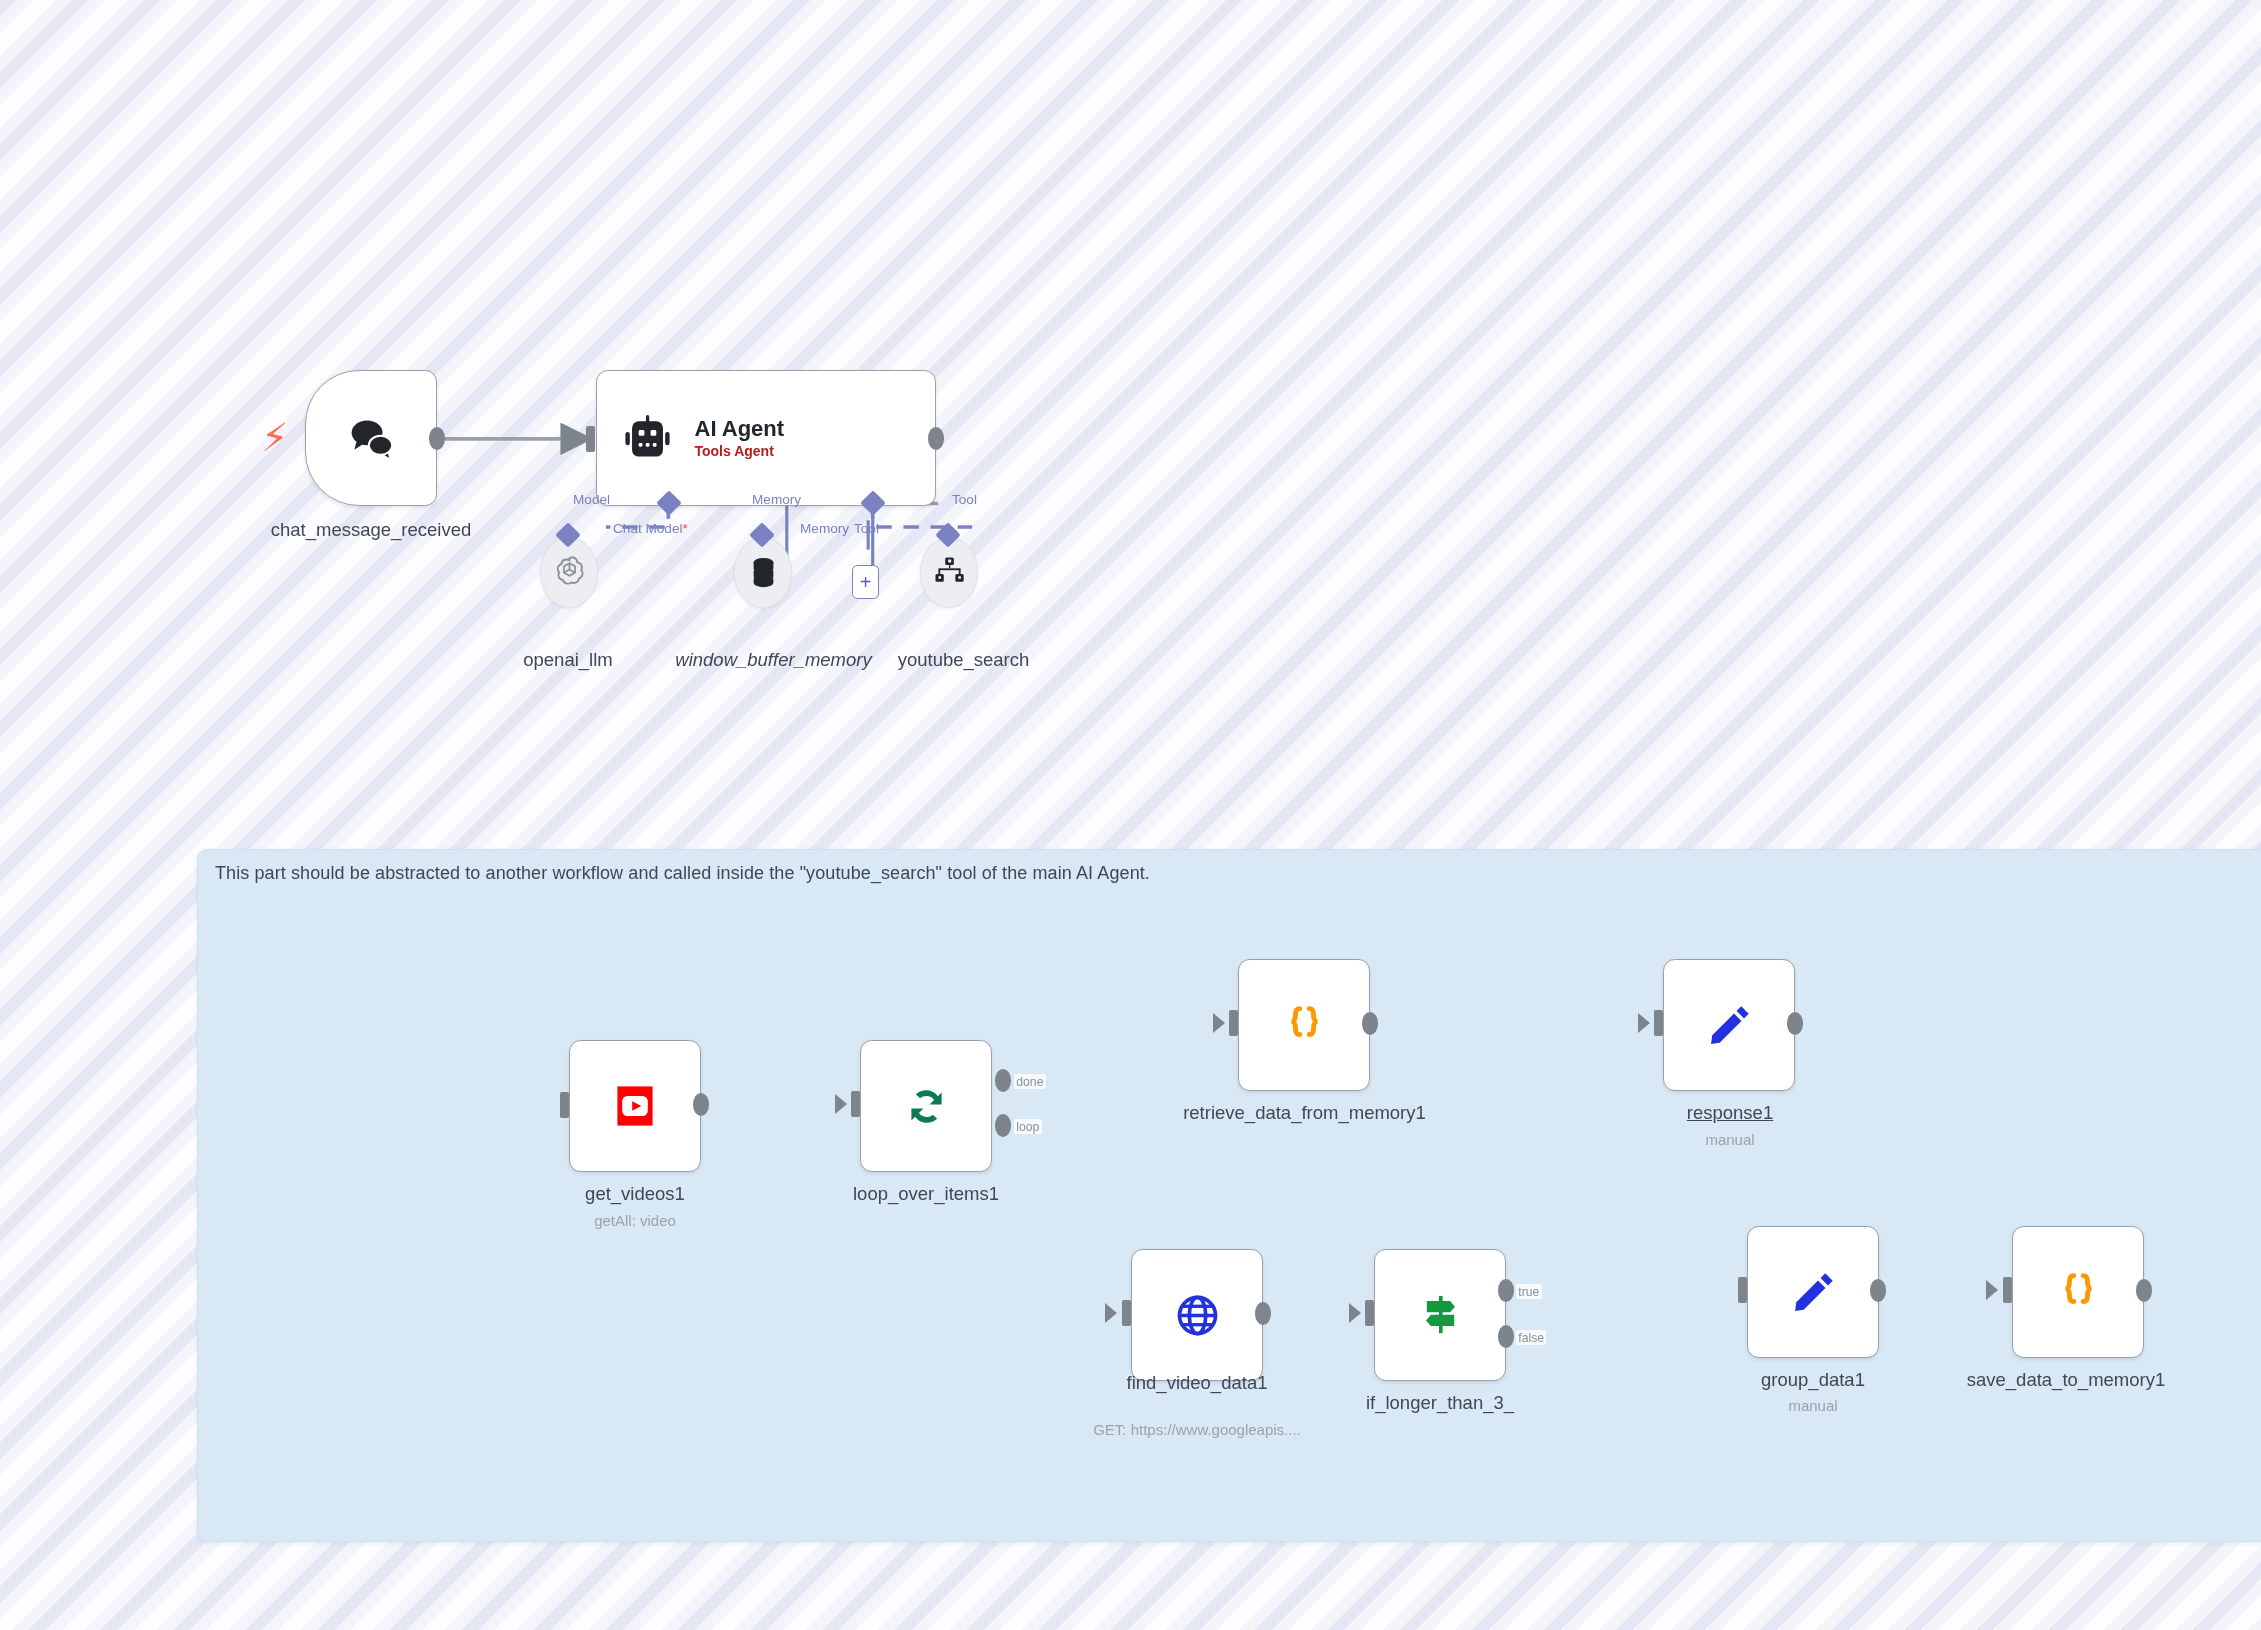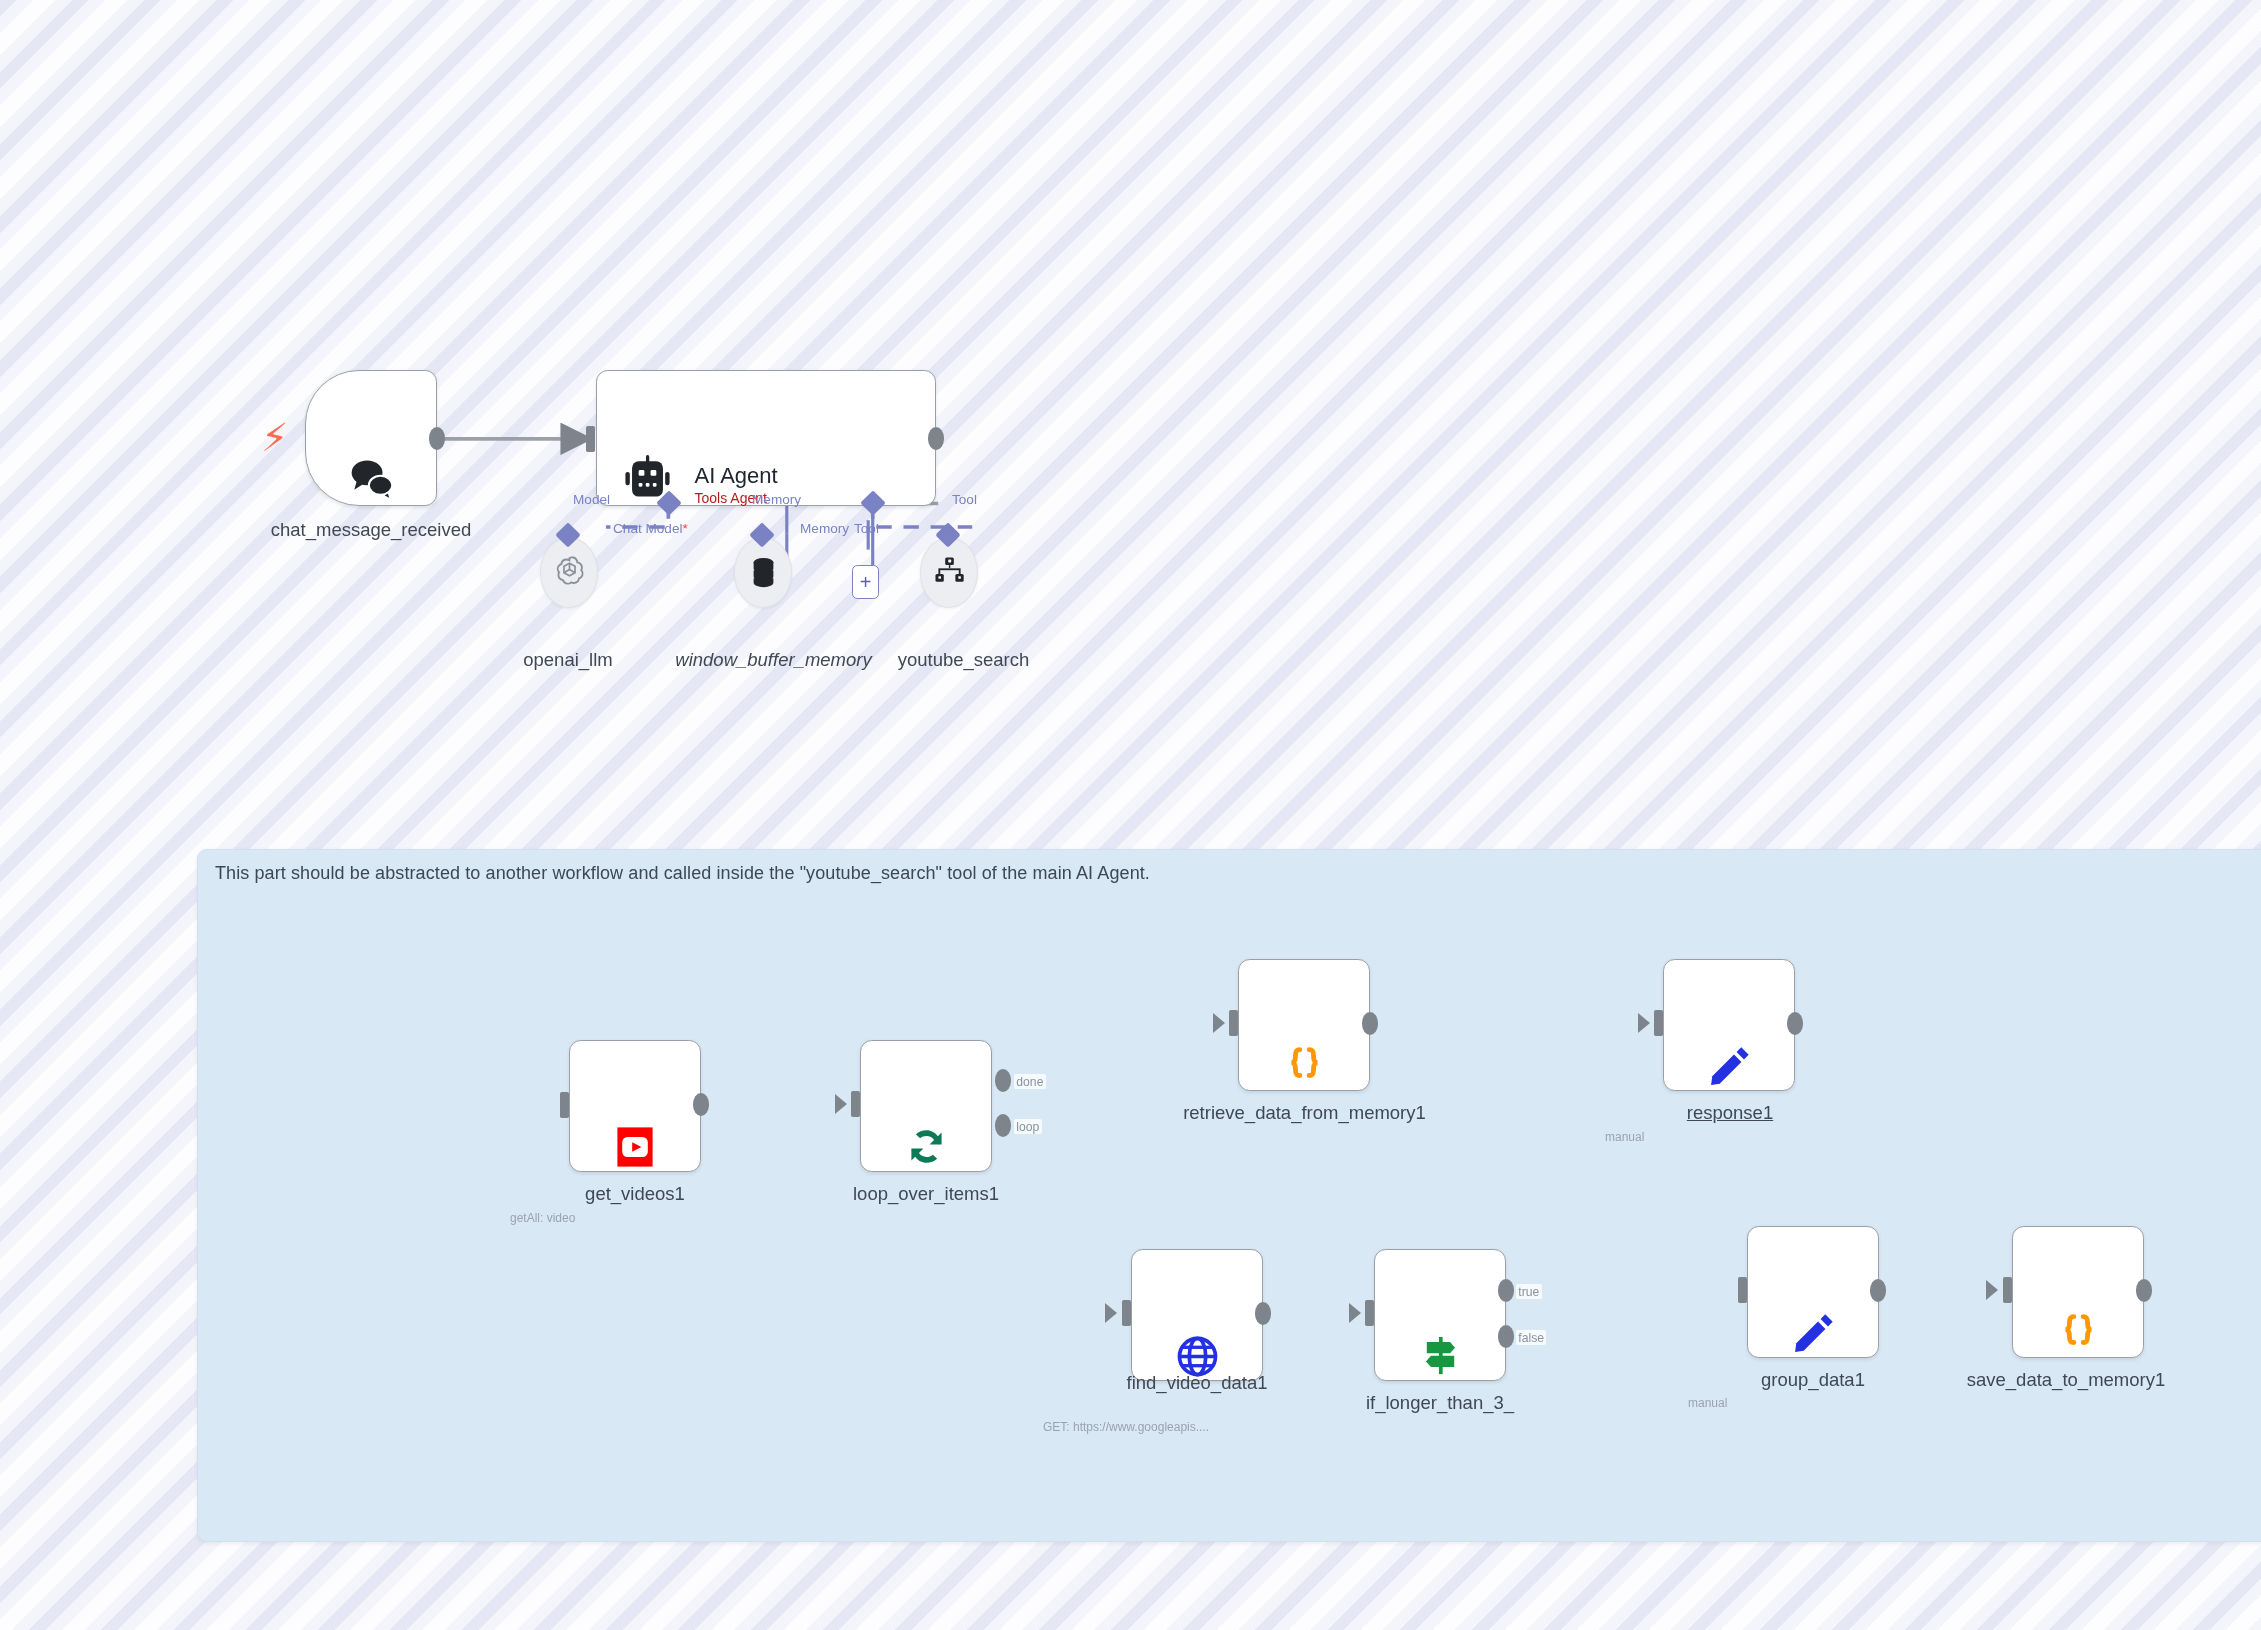--- a/index.html
+++ b/index.html
@@ -32,33 +32,34 @@
   .panel-title{
     position:absolute;left:16px;top:11px;
     font-size:17px;color:#4b5563;letter-spacing:0.1px;white-space:nowrap;
   }
   .panel-blue .panel-title{left:17px;top:12.7px;color:#3d4854;font-size:18px;}
 
   
   .node{
     position:absolute;box-sizing:border-box;
     background:#ffffff;border:1.8px solid #9aa0a6;border-radius:11.8px;
-    display:flex;align-items:flex-end;justify-content:center;
+    display:flex;align-items:center;justify-content:center;
     box-shadow:0 1.4px 3.6px rgba(30,40,60,.10);
+    font-weight:bold;
   }
   .node.trigger{border-top-left-radius:54px;border-bottom-left-radius:54px;}
   .node.wide{justify-content:flex-start;padding-left:23.5px;gap:21px;}
 
   .node-caption{
     position:absolute;text-align:center;
     font-size:18.5px;color:#3f4854;line-height:1.16;white-space:normal;
   }
   .node-subcaption{
-    position:absolute;
-    font-size:12px;color:#9ba3ad;line-height:1.15;
+    position:absolute;text-align:center;
+    font-size:15px;color:#9ba3ad;line-height:1.15;
   }
 
   .agent-texts{display:flex;flex-direction:column;gap:4.5px;}
   .agent-title{font-size:22px;color:#20262e;line-height:1;}
   .agent-sub{font-size:14px;color:#b91c1c;line-height:1;}
 
   
   .icon{display:block;}
 
   

